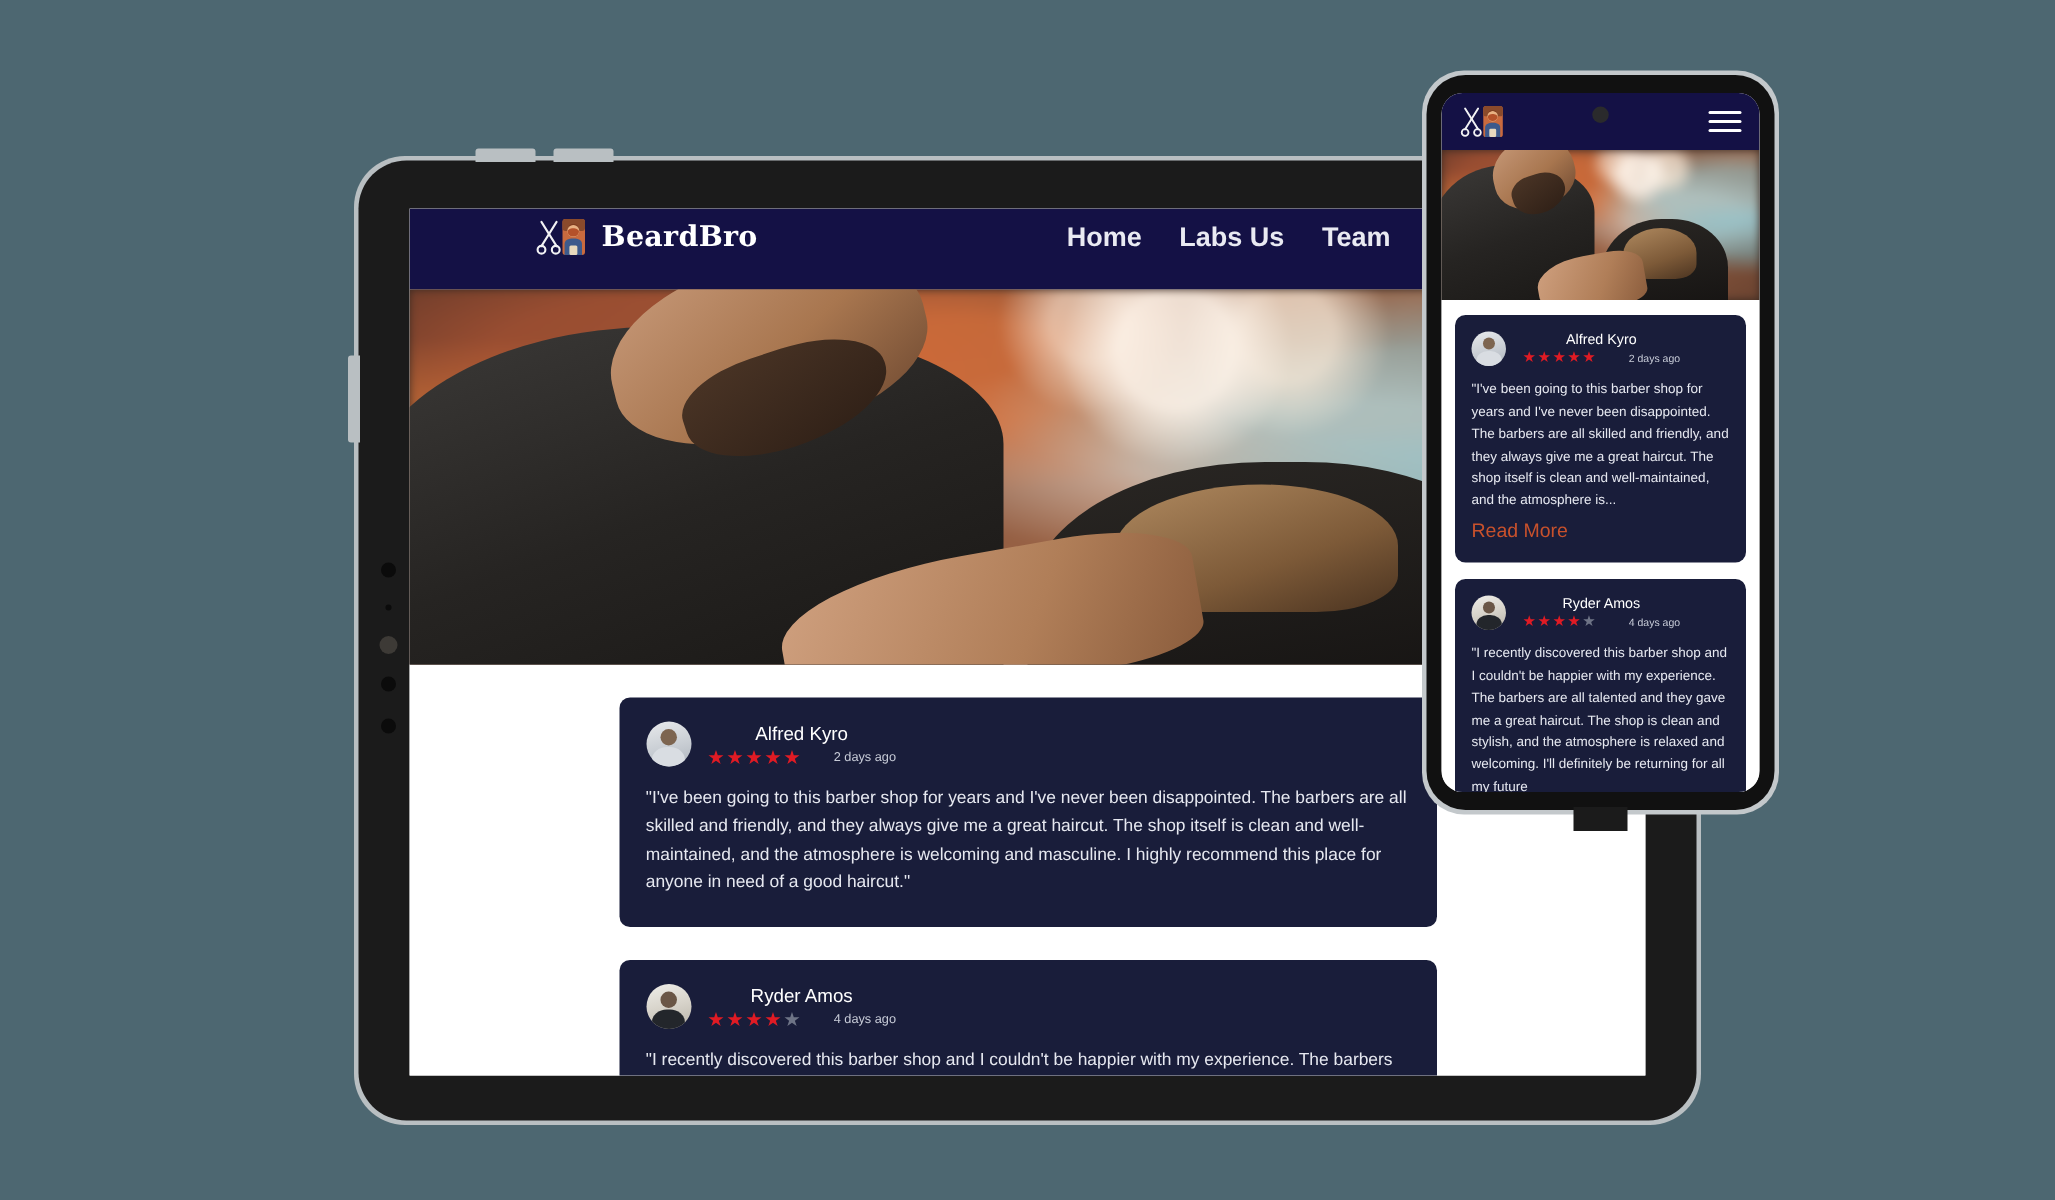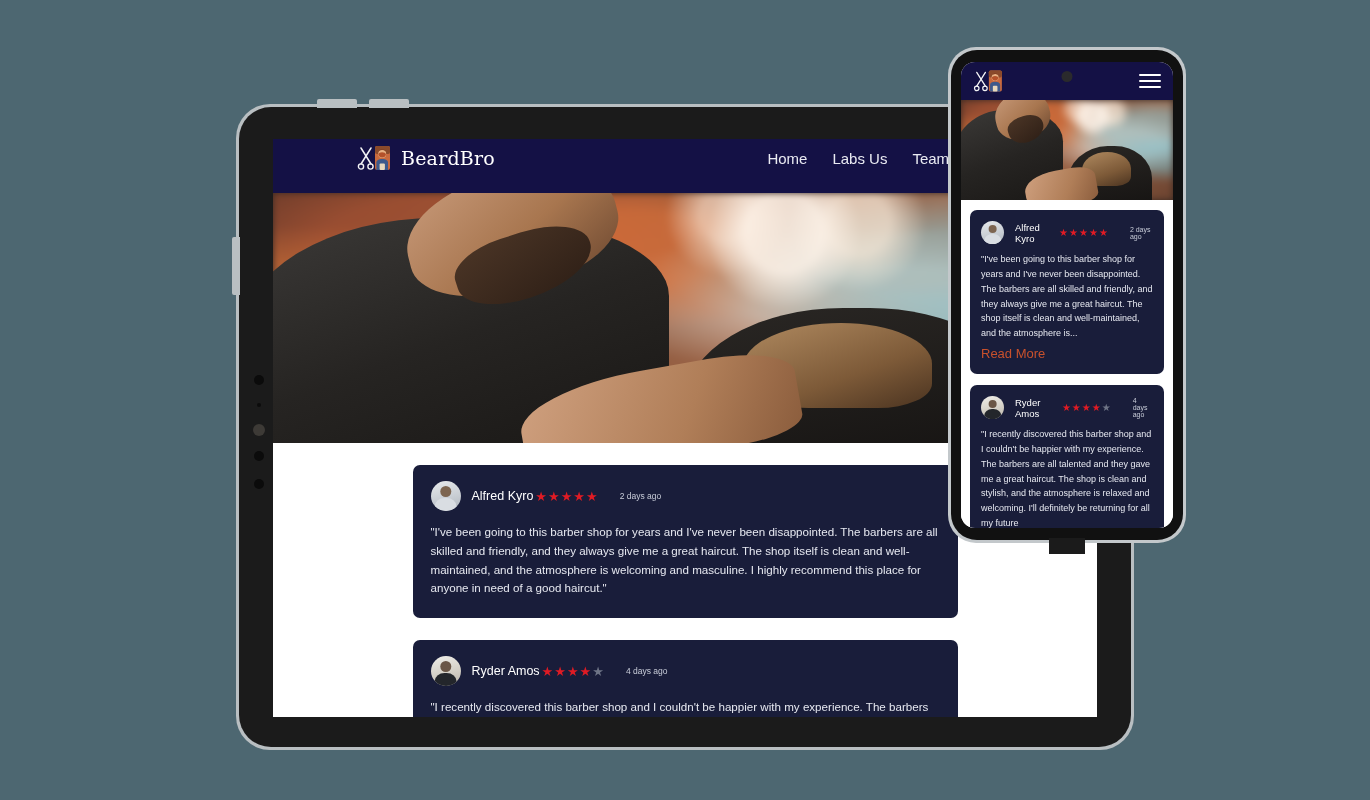--- a/index.html
+++ b/index.html
@@ -68,21 +68,21 @@
   .tdot.d4 { top: 344px; width: 10px; height: 10px; }
   .tdot.d5 { top: 372px; width: 10px; height: 10px; }
 
   
   .navbar {
     background: #141145;
     display: flex;
     align-items: center;
     width: 100%;
   }
-  .tablet-screen .navbar { height: 54px; padding: 0 22px 16px 84px; }
+  .tablet-screen .navbar { height: 54px; padding: 0 22px 16px 84px; font-weight: bold; }
 
   .brand { display: flex; align-items: center; gap: 10px; }
   .brand-name {
     color: #ffffff;
     font-family: "DejaVu Serif", serif;
     font-size: 19px;
     letter-spacing: .2px;
   }
   .logo-mark {
     width: 34px; height: 30px;
@@ -91,21 +91,21 @@
   }
 
   .nav-links {
     margin-left: auto;
     display: flex;
     align-items: center;
     gap: 25px;
   }
   .nav-links a {
     color: #e9eaf2;
-    font-size: 15px;
+    font-size: 18px;
     text-decoration: none;
     white-space: nowrap;
   }
 
   
   .hero {
     width: 100%;
     position: relative;
     overflow: hidden;
     background: #3a2a22;
@@ -216,21 +216,21 @@
     left: 50%; top: 56%;
     width: 76%; height: 64%;
     transform: translateX(-50%);
     border-radius: 44% 44% 0 0;
     background: #55606b;
   }
   .avatar.av-a::after { background: #d9dde2; }
   .avatar.av-b::before { background: #6a5646; }
   .avatar.av-b::after { background: #23262b; }
 
-  .rv-meta { display: flex; flex-direction: row; gap: 2px; }
+  .rv-meta { display: flex; flex-direction: column; gap: 2px; text-align: center; }
   .rv-name { color: #ffffff; font-size: 12.5px; }
   .rv-line { display: flex; align-items: center; gap: 8px; }
   .stars { display: flex; gap: 1px; line-height: 1; }
   .star { color: #e01b24; font-size: 13px; }
   .star.off { color: #6e7486; }
   .rv-ago { color: #c8ccd8; font-size: 8.5px; margin-left: 14px; }
   .rv-body {
     color: #e6e8f0;
     font-size: 11.6px;
     line-height: 1.62;

